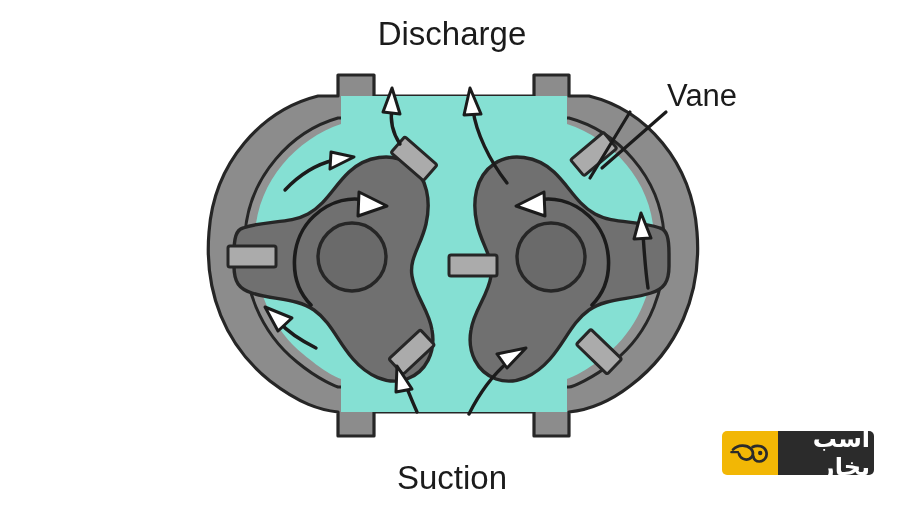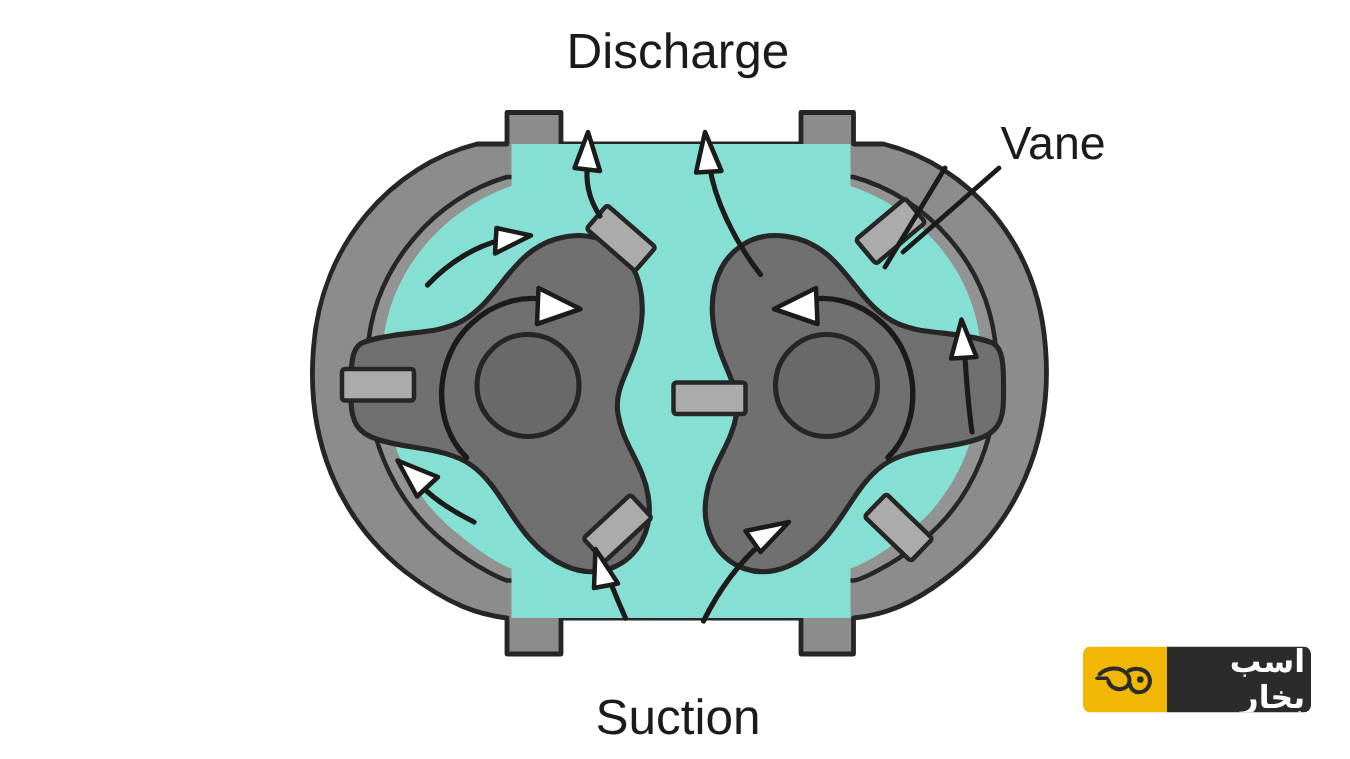--- a/index.html
+++ b/index.html
@@ -57,21 +57,21 @@
     justify-content: center;
   }
   #wm-text {
     flex: 1;
     background: #2b2b2b;
     display: flex;
     align-items: center;
     justify-content: center;
     color: #ffffff;
     font-family: "DejaVu Sans", sans-serif;
-    font-size: 21px;
+    font-size: 24px;
     font-weight: bold;
     letter-spacing: 1px;
     direction: rtl;
     padding-right: 4px;
   }
 </style>
 </head>
 <body>
 
 <div id="stage">

